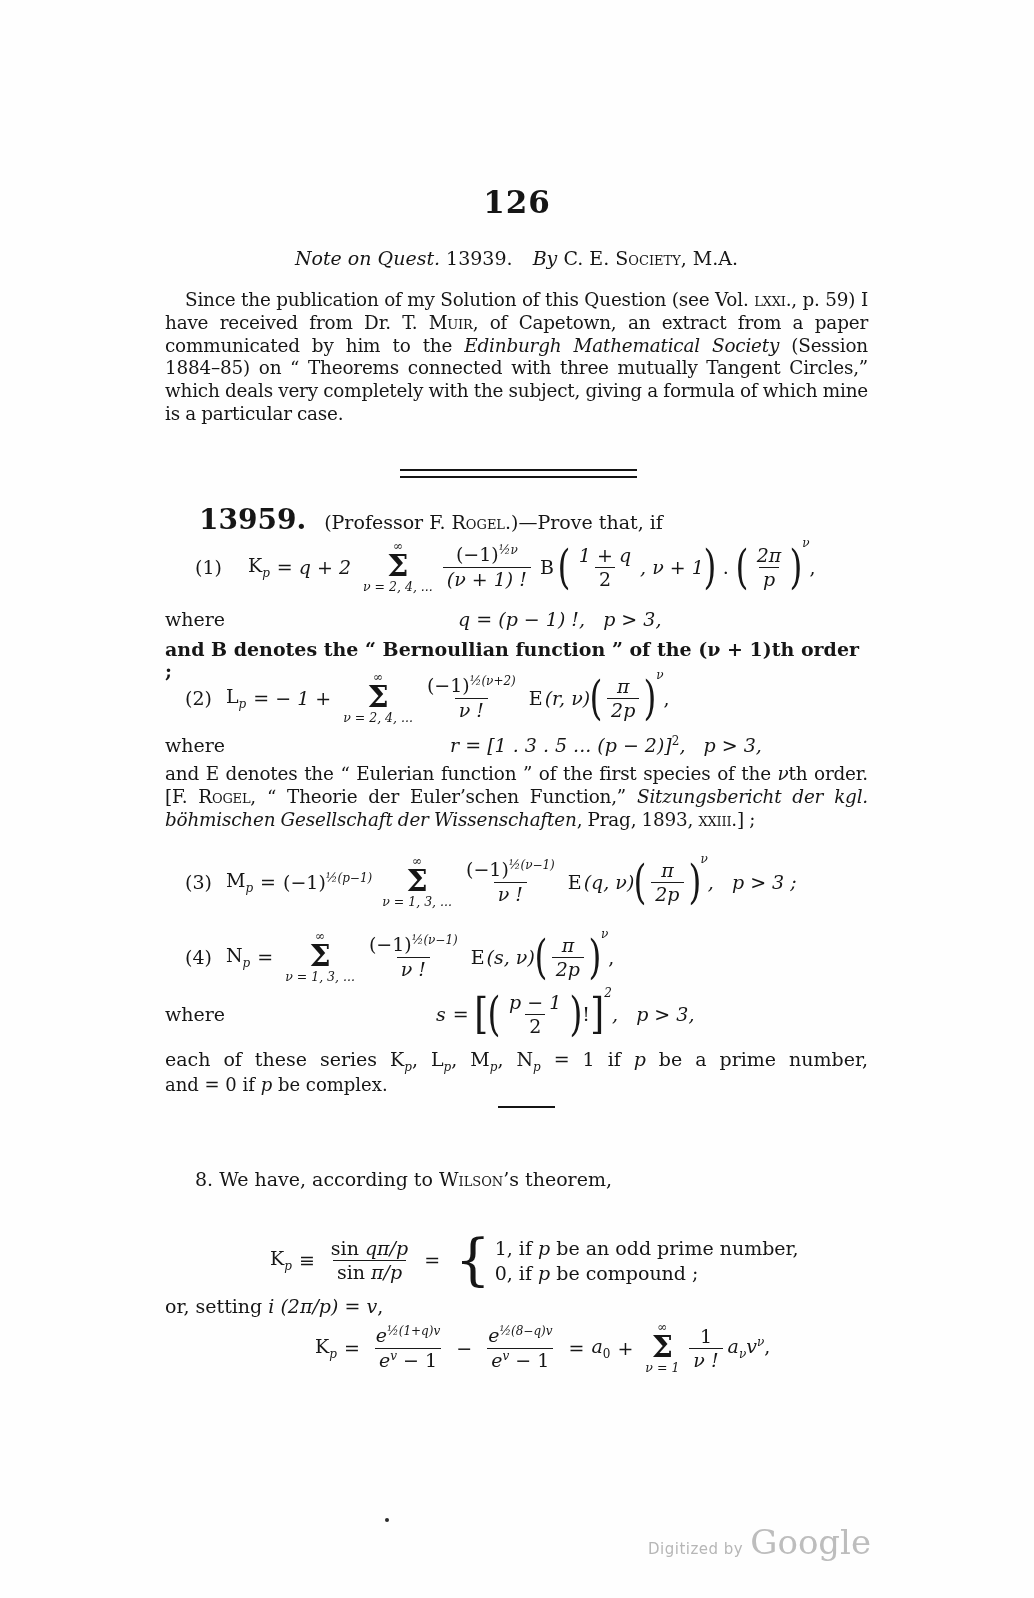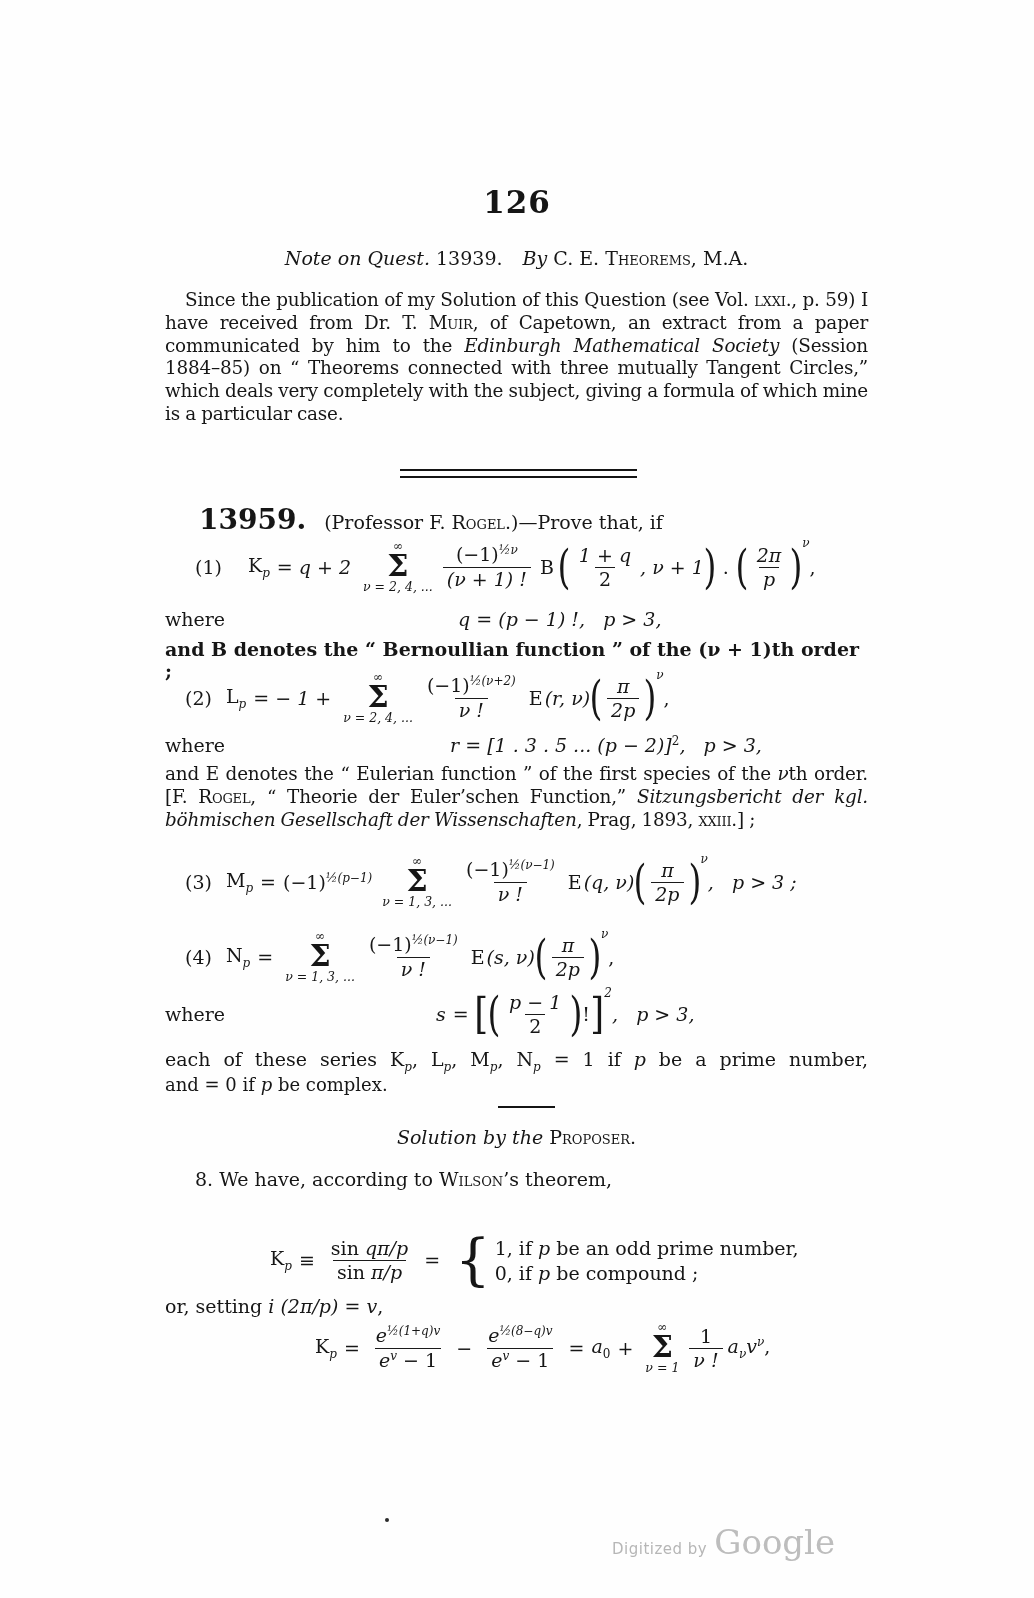--- a/index.html
+++ b/index.html
@@ -41,34 +41,34 @@
   .enote{top:763px;left:165px;width:703px;font-size:18.4px;line-height:22.8px;text-align:justify;
          letter-spacing:-0.2px;word-spacing:-0.4px;margin:0;}
   .series1{top:1048px;left:165px;width:703px;font-size:19px;text-align:justify;text-align-last:justify;}
   .series2{top:1074px;left:165px;width:703px;font-size:18px;}
   .rule3{top:1106px;left:498px;width:57px;border-top:2px solid #141414;}
   .solhead{top:1126px;left:165px;width:703px;text-align:center;font-size:19px;}
   .wilson{top:1168px;left:165px;width:703px;font-size:19px;text-indent:30px;}
   .eqw{top:1202px;left:165px;width:703px;text-align:center;font-size:19px;}
   .orline{top:1295px;left:165px;width:703px;font-size:19px;}
   .speck{top:1518px;left:385px;width:4px;height:4px;background:#2b2b2b;border-radius:50%;}
-  .wm{top:1522px;left:612px;display:flex;align-items:baseline;}
+  .wm{top:1522px;left:648px;display:flex;align-items:baseline;}
   .wm .d{font-size:15px;color:#b6b6b6;font-family:"DejaVu Sans",sans-serif;letter-spacing:.5px;}
   .wm .g{font-size:34px;color:#bdbdbd;font-family:"DejaVu Serif",serif;margin-left:7px;}
 </style>
 </head>
 <body>
 
 <div class="page">
 
   <div class="abs pagenum">126</div>
 
   <div class="abs notehead">
     <span class="it">Note on Quest.</span><span> 13939.</span>
-    <span class="it" style="margin-left:14px;">By </span><span>C. E. </span><span class="sc">Theorems</span><span>, M.A.</span>
+    <span class="it" style="margin-left:14px;">By </span><span>C. E. </span><span class="sc">Society</span><span>, M.A.</span>
   </div>
 
   <p class="abs notebody"><span>Since the publication of my Solution of this Question (see Vol. </span><span class="sc">lxxi.</span><span>, p. 59) I have received from Dr. T. </span><span class="sc">Muir</span><span>, of Capetown, an extract from a paper communicated by him to the </span><span class="it">Edinburgh Mathematical Society</span><span> (Session 1884–85) on “ Theorems connected with three mutually Tangent Circles,” which deals very completely with the subject, giving a formula of which mine is a particular case.</span></p>
 
   <div class="abs divider"></div>
 
   <div class="abs probhead">
     <span class="probnum">13959.</span><span>(Professor F. </span><span class="sc">Rogel</span><span>.)—Prove that, if</span>
   </div>
 
@@ -209,21 +209,20 @@
     <span class="bb">]</span>
     <span class="psup rm">2</span>
     <span class="seg mi">,&nbsp;&nbsp;&nbsp;p &gt; 3,</span>
   </div>
 
   <div class="abs series1"><span>each of these series </span><span class="rm">K</span><sub class="mi">p</sub><span>, </span><span class="rm">L</span><sub class="mi">p</sub><span>, </span><span class="rm">M</span><sub class="mi">p</sub><span>, </span><span class="rm">N</span><sub class="mi">p</sub><span> = 1 if </span><span class="mi">p</span><span> be a prime number,</span></div>
   <div class="abs series2"><span>and = 0 if </span><span class="mi">p</span><span> be complex.</span></div>
 
   <div class="abs rule3"></div>
 
-  <div class="abs solhead"><span class="it">Solution by the </span><span class="sc">Proposer</span><span>.</span></div>
 
   <div class="abs wilson"><span>8.  We have, according to </span><span class="sc">Wilson</span><span>’s theorem,</span></div>
 
 
   <div class="eqrow" style="top:1226px;height:68px;">
     <span class="seg rm" style="margin-left:105px;"><span>K</span><sub class="mi">p</sub></span>
     <span class="seg rm op">≡</span>
     <span class="fr">
       <span class="nu"><span class="rm">sin </span><span class="mi">qπ/p</span></span>
       <span class="de"><span class="rm">sin </span><span class="mi">π/p</span></span>

